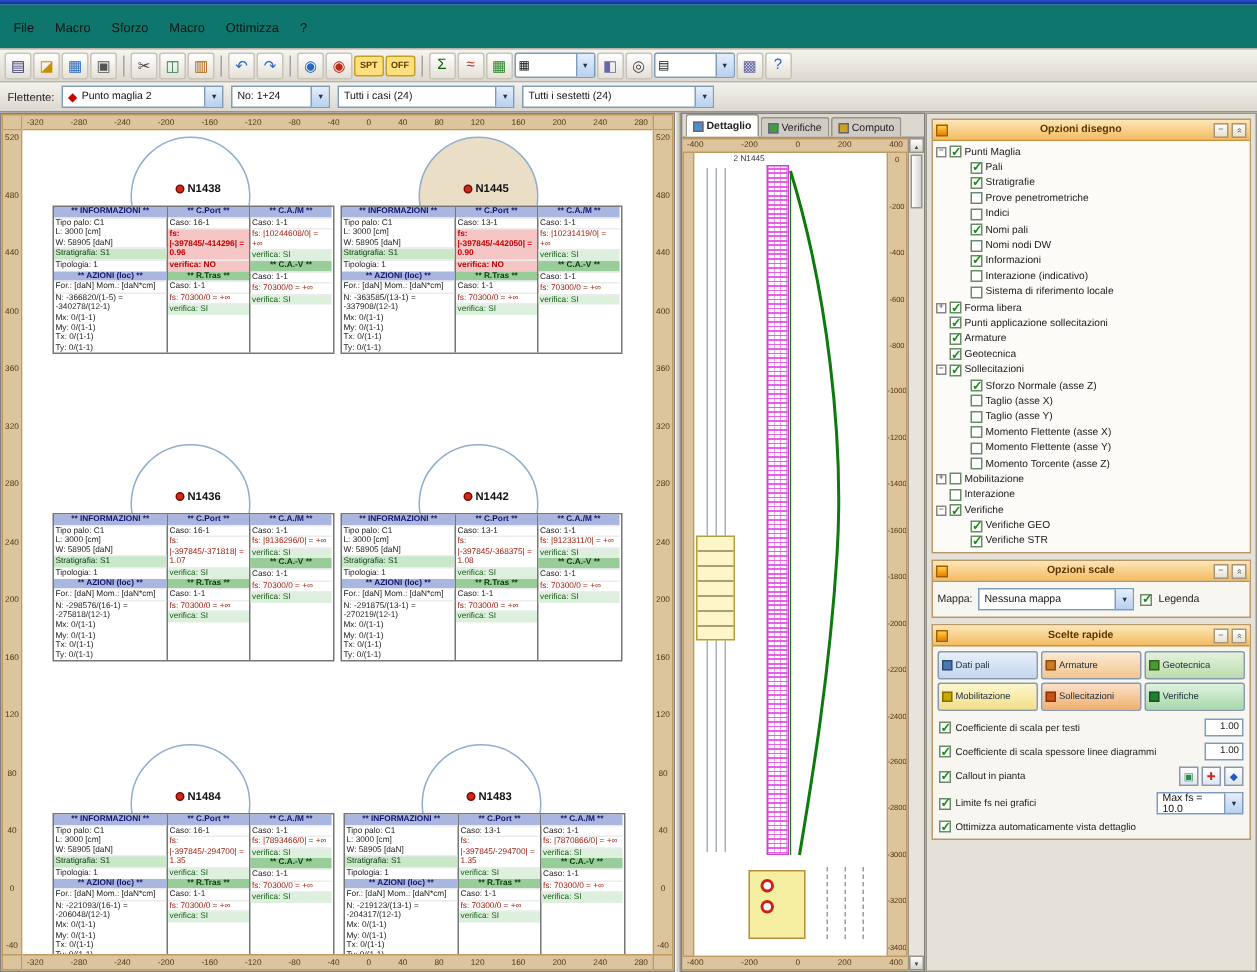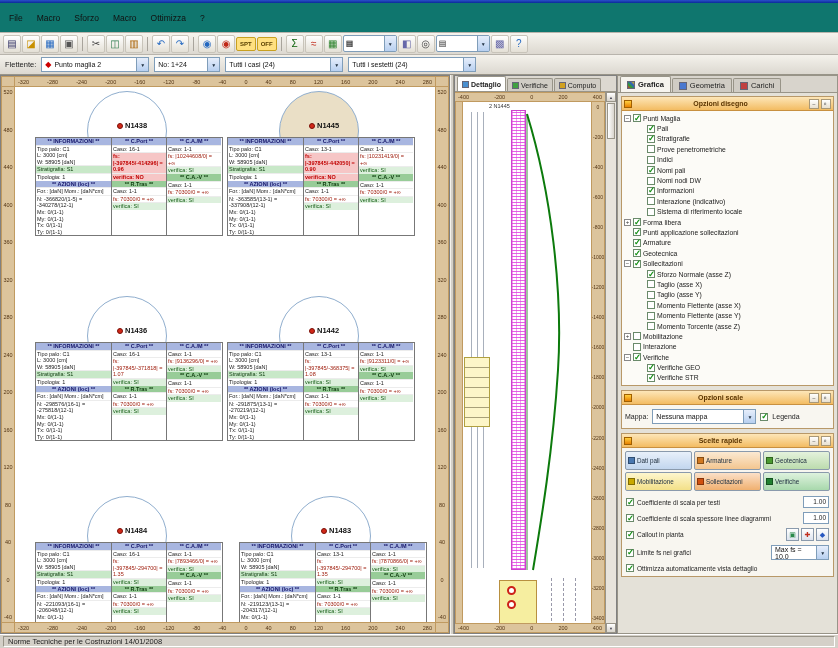--- a/index.html
+++ b/index.html
@@ -552,21 +552,21 @@
                 <div class="prow fs">fs: |7893466/0| = +∞</div>
                 <div class="prow ver">verifica: SI</div>
                 <div class="ph green">** C.A.-V **</div>
                 <div class="prow">Caso: 1-1</div>
                 <div class="prow fs">fs: 70300/0 = +∞</div>
                 <div class="prow ver">verifica: SI</div>
               </div>
             </div>
           </div>
 
-          <div class="pgroup" style="left: 224px; top: 455px;">
+          <div class="pgroup" style="left: 214px; top: 455px;">
             <div class="pcircle"></div>
             <div class="pmark">
               <span class="pdot"></span>
               <span class="pname">N1483</span>
             </div>
             <div class="ptable">
               <div class="pcol pcol-l">
                 <div class="ph blue">** INFORMAZIONI **</div>
                 <div class="prow">Tipo palo: C1
 L: 3000 [cm]
@@ -727,37 +727,20 @@
         <span>-400</span>
             <span>-200</span>
             <span>0</span>
             <span>200</span>
             <span>400</span>
           </div>
       </div>
     </div>
 
     <div class="side">
-      <div class="stabs">
-
-          <span class="stab active">
-            <span class="sticon" style="background: linear-gradient(45deg, rgb(224, 48, 48), rgb(48, 160, 48), rgb(48, 96, 192), rgb(240, 192, 0));"></span>
-            <span>Grafica</span>
-          </span>
-
-          <span class="stab">
-            <span class="sticon" style="background: rgb(74, 120, 208);"></span>
-            <span>Geometria</span>
-          </span>
-
-          <span class="stab">
-            <span class="sticon" style="background: rgb(192, 64, 64);"></span>
-            <span>Carichi</span>
-          </span>
-        </div>
       <div class="sbody">
 
         <div class="panel">
           <div class="phead">
             <span class="phicon"></span>
             <span class="ptitle">Opzioni disegno</span>
             <span class="phbtn min"></span>
             <span class="phbtn col"></span>
           </div>
           <div class="tree">
@@ -1016,16 +999,13 @@
           <div class="srow" style="padding-bottom:4px">
             <span class="cb on"></span>
             <span class="lbl">Ottimizza automaticamente vista dettaglio</span>
           </div>
         </div>
 
       </div>
     </div>
   </div>
 
-  <div class="status">
-    <span class="scell">Norme Tecniche per le Costruzioni 14/01/2008</span>
-  </div>
 </div>
 
 </body></html>

